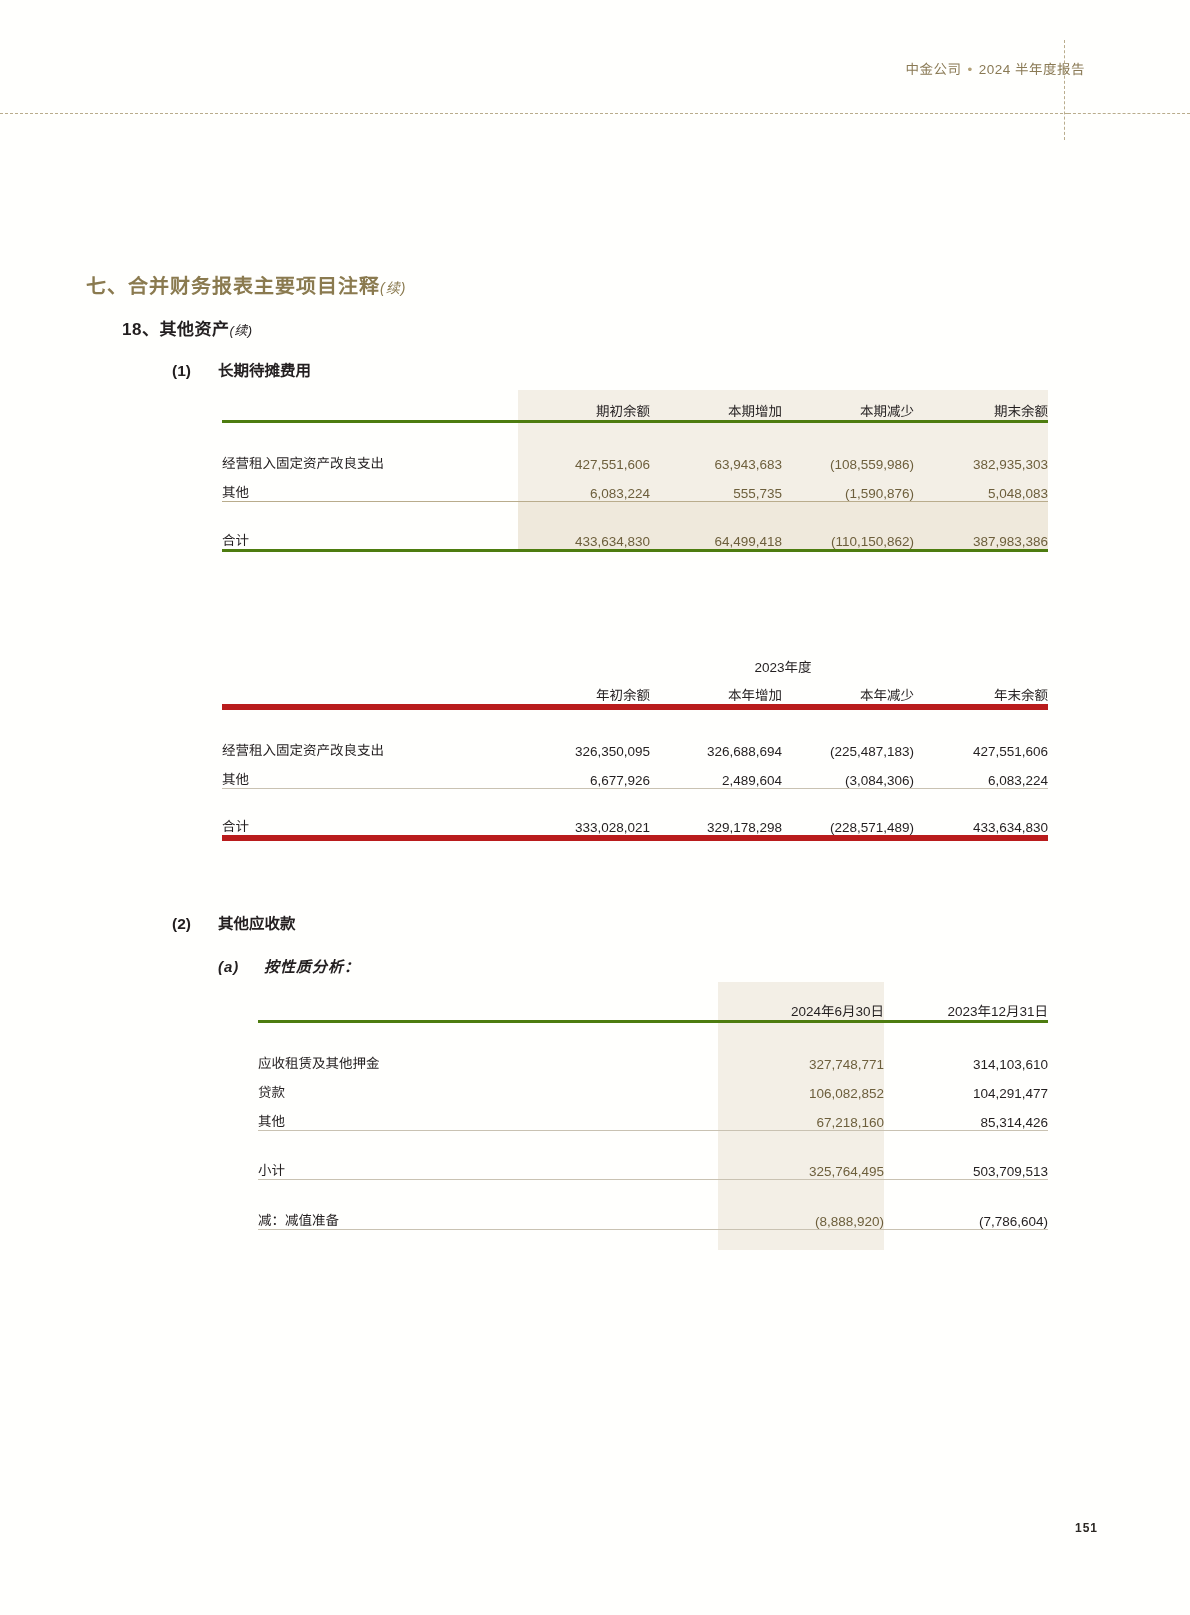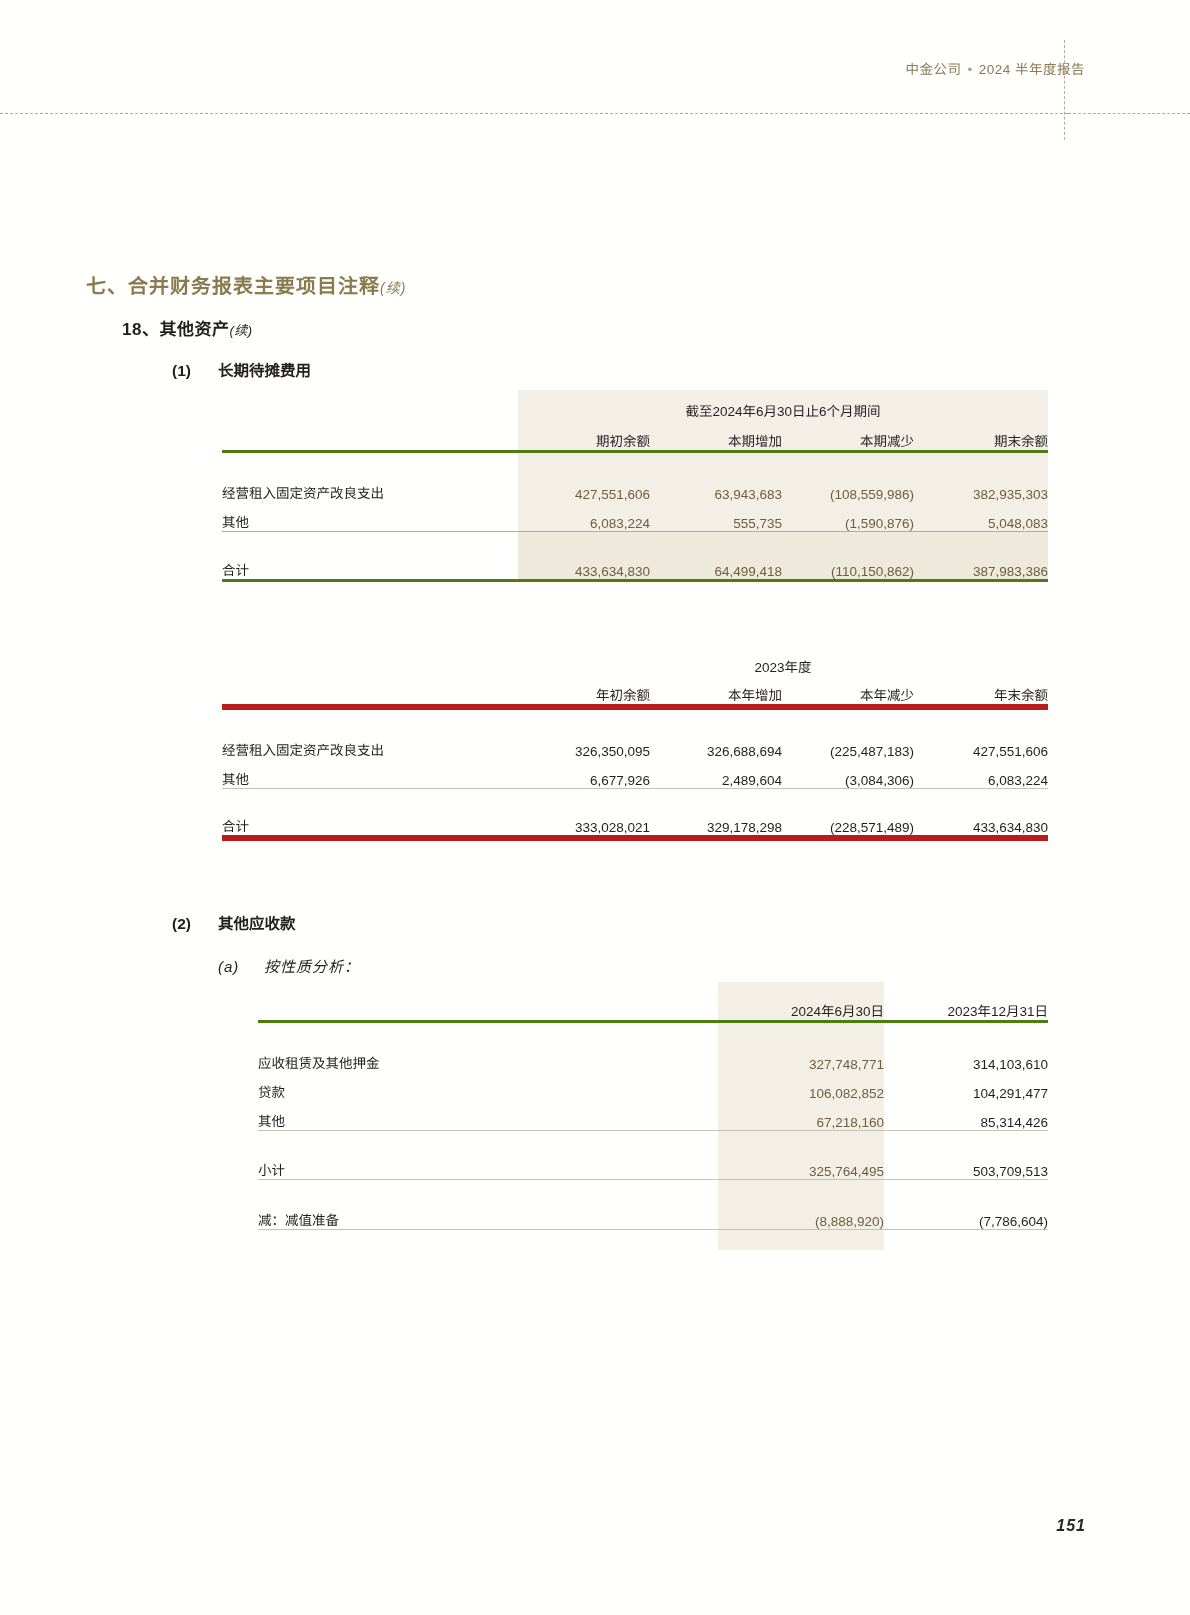--- a/index.html
+++ b/index.html
@@ -99,21 +99,21 @@
     font-weight: bold;
     color: #231f20;
   }
   .h-item .num {
     display: inline-block;
     width: 46px;
   }
   .h-item-a {
     position: absolute;
     font-size: 15px;
-    font-weight: normal;
+    font-weight: bold;
     font-style: italic;
     color: #231f20;
     letter-spacing: 1px;
   }
   .h-item-a .num {
     display: inline-block;
     width: 46px;
   }
 
   
@@ -158,27 +158,26 @@
 
   .rule-top td { border-top: 1px solid #b9ac8c; }
   .rule-bottom td { border-bottom: 3px solid #4d7c0f; }
   .rule-thin-top td { border-top: 1px solid #c9c2b2; }
   .rule-thin-bottom td { border-bottom: 6px solid #b91c1c; }
   .sp-20 { height: 20px; }
   .row-h { height: 29px; }
 
   .pagenum {
     position: absolute;
-    right: 104px;
+    right: 92px;
     bottom: 80px;
-    font-size: 16px;
+    font-size: 12px;
     font-weight: bold;
     color: #2b2723;
     letter-spacing: 1px;
-    font-style: italic;
   }
 </style>
 </head>
 <body>
 
 <div class="page">
 
   <div class="header">
     <span>中金公司</span><span class="dot">•</span><span>2024 半年度报告</span>
   </div>
@@ -200,24 +199,20 @@
 
   <table class="fin" style="left:222px; top:390px; width:826px;">
     <colgroup>
       <col style="width:296px">
       <col style="width:132px">
       <col style="width:132px">
       <col style="width:132px">
       <col style="width:134px">
     </colgroup>
     <tbody>
-        <tr>
-      <td style="height:30px;"></td>
-      <td class="spanhead shade" colspan="4">截至2024年6月30日止6个月期间</td>
-    </tr>
     <tr class="rule-bottom">
       <td style="height:30px;"></td>
       <td class="colhead shade">期初余额</td>
       <td class="colhead shade">本期增加</td>
       <td class="colhead shade">本期减少</td>
       <td class="colhead shade">期末余额</td>
     </tr>
     <tr>
       <td class="sp-20"></td>
           <td class="sp-20 shade"></td>

